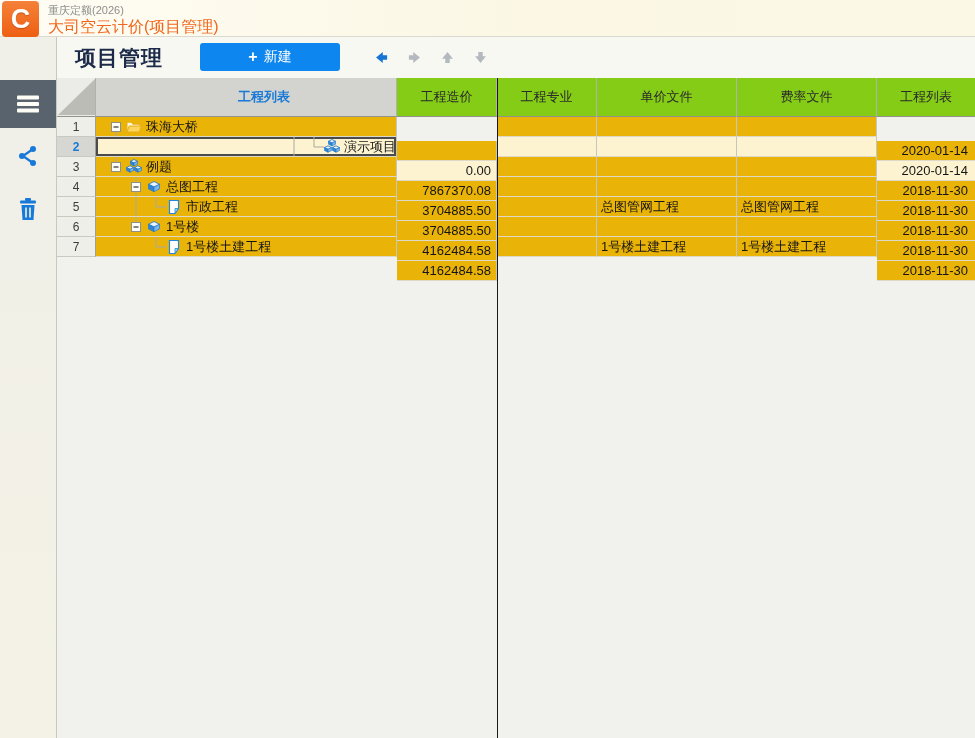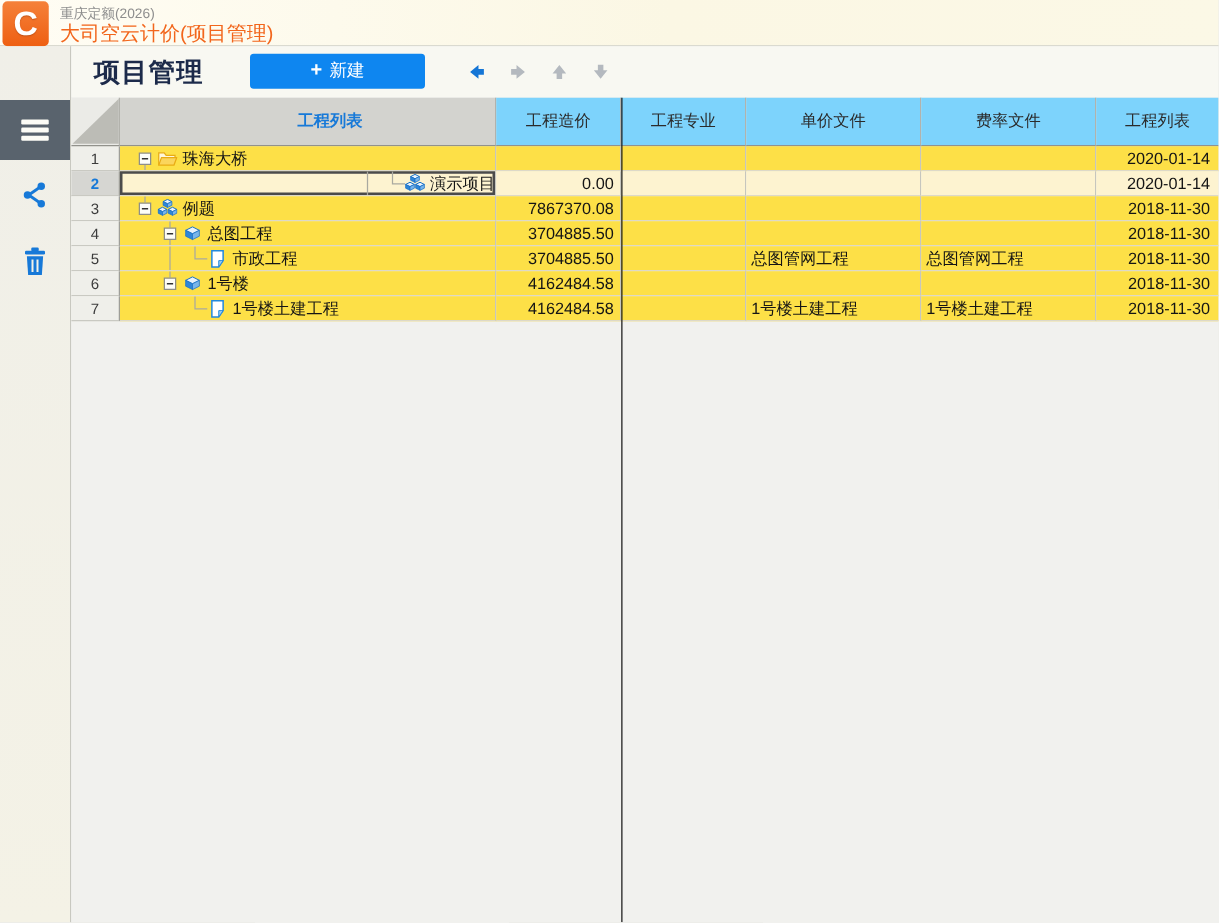--- a/index.html
+++ b/index.html
@@ -33,35 +33,35 @@
   .new-btn{position:absolute;left:143px;top:6px;width:140px;height:28px;border:none;border-radius:3px;
     background:#0e86f0;color:#fff;font-size:14px;font-family:inherit;cursor:pointer;
     display:flex;align-items:center;justify-content:center;gap:6px;}
   .new-btn .plus{font-size:16px;font-weight:bold;line-height:1;}
   .nav{position:absolute;left:316px;top:12px;display:flex;gap:16px;}
   .nav .arr{width:17px;height:17px;cursor:pointer;}
 
   
   .grid{position:absolute;left:0;top:41px;width:918px;bottom:0;background:#f1f1ee;overflow:hidden;}
   .hrow{display:flex;height:39px;}
-  .hcell{height:39px;background:#7dd3fc;border-right:1px solid #b2b2ac;border-bottom:1px solid #92928c;
+  .hcell{height:39px;background:#84cc16;border-right:1px solid #b2b2ac;border-bottom:1px solid #92928c;
     display:flex;align-items:center;justify-content:center;font-size:13px;color:#2b2b2b;cursor:pointer;}
   .hcorner{background:#ebebe7;cursor:default;padding:0;position:relative;}
   .hcell.tree-h{background:#d3d3cf;color:#1779d8;font-weight:bold;padding-left:36px;}
   .c0{width:39px;} .c1{width:301px;} .c2{width:100px;} .c3{width:100px;}
   .c4{width:140px;} .c5{width:140px;} .c6{width:98px;border-right:none;}
 
   .rows{}
   .trow{display:flex;height:20px;}
-  .cell{height:20px;background:#fde047;border-right:1px solid #c6c6be;border-bottom:1px solid #ddd9c8;
+  .cell{height:20px;background:#eab308;border-right:1px solid #c6c6be;border-bottom:1px solid #ddd9c8;
     font-size:13px;color:#151515;display:flex;align-items:center;overflow:hidden;white-space:nowrap;}
   .numcell{background:#efefea;border-right:1px solid #9e9e98;border-bottom:1px solid #c9c9c2;
     justify-content:center;font-size:12px;color:#3c3c3c;cursor:pointer;}
   .treecell{padding-left:10px;cursor:pointer;}
-  .costcell,.datecell{justify-content:flex-end;padding-right:5px;}
+  .costcell,.datecell{justify-content:flex-end;padding-right:5px;margin-top:24px;}
   .datecell{padding-right:7px;border-right:none;}
   .filecell{padding-left:4px;}
   .trow.sel .cell{background:#fdf3d0;}
   .trow.sel .numcell{background:#d6d6d2;color:#1779d8;font-weight:bold;}
   .trow.sel .treecell{box-shadow:inset 0 0 0 2px #4b4b4b;justify-content:flex-end;}
   .slot{width:20px;height:20px;flex:0 0 20px;}
   .nodeicon{width:16px;height:16px;flex:0 0 16px;margin-right:4px;}
   .nodelabel{padding-top:1px;}
 
   .freeze-line{position:absolute;left:440px;top:0;bottom:0;width:1px;background:#1a1a1a;z-index:6;}

